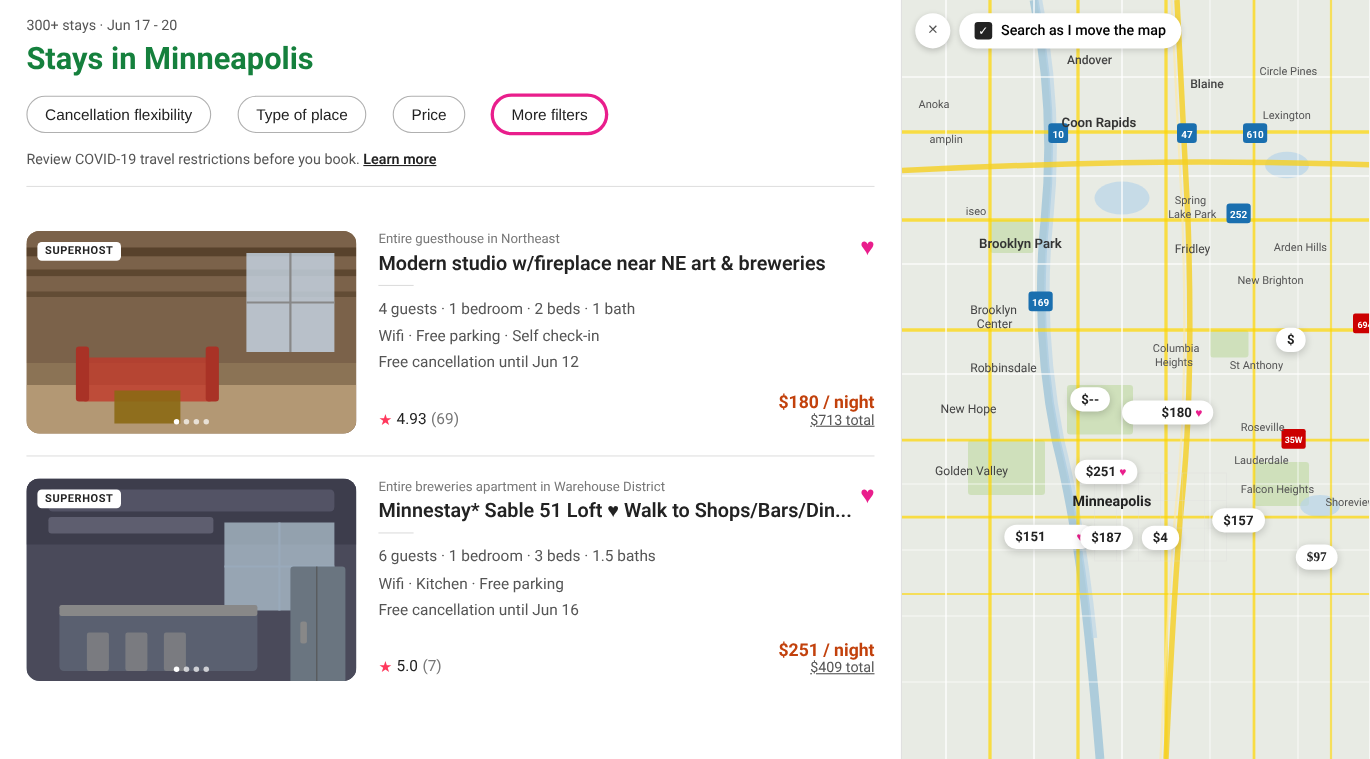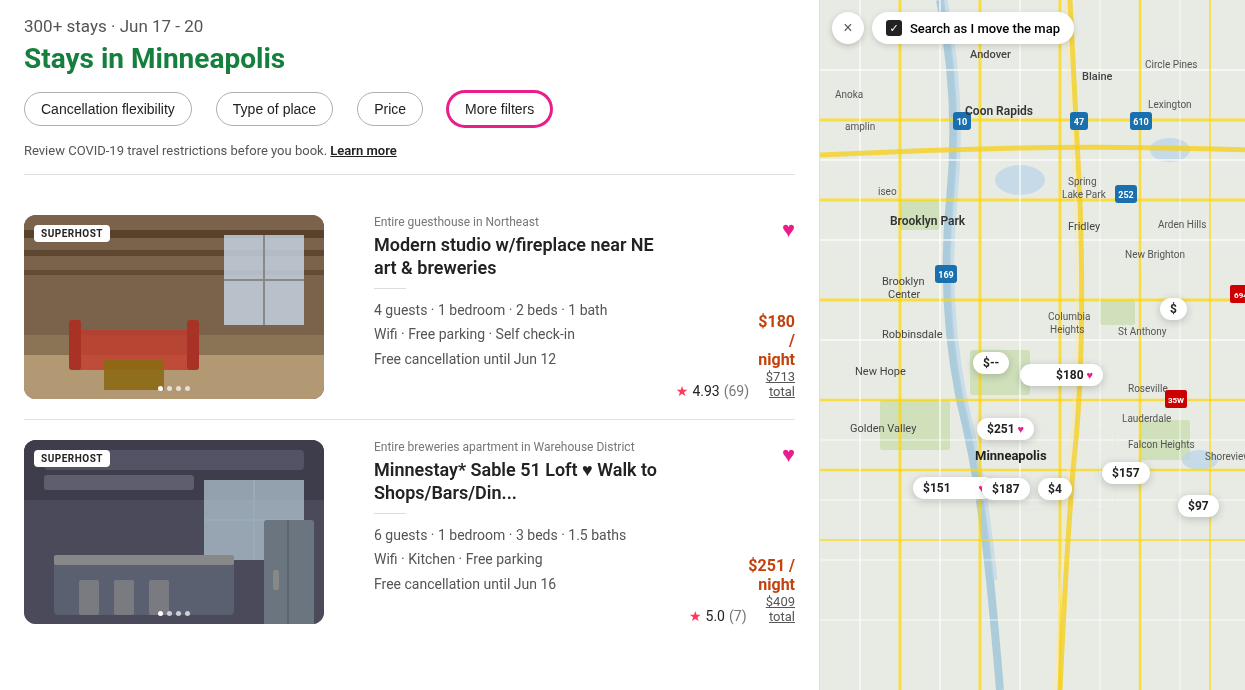--- a/index.html
+++ b/index.html
@@ -1,42 +1,42 @@
 <!DOCTYPE html>
 <html><head>
   <meta charset="utf-8">
   <style>
     * { box-sizing: border-box; margin: 0; padding: 0; }
     body { font-family: -apple-system, BlinkMacSystemFont, 'Segoe UI', Roboto, sans-serif; display: flex; height: 690px; width: 1245px; overflow: hidden; background: #fff; }
 
     
     .left-panel { width: 820px; height: 690px; overflow-y: auto; padding: 16px 24px; border-right: 1px solid #e0e0e0; flex-shrink: 0; }
 
-    .stays-meta { font-size: 17px; color: #555; margin-bottom: 6px; }
+    .stays-meta { font-size: 13px; color: #555; margin-bottom: 6px; }
     .stays-title { font-size: 28px; font-weight: 700; color: #15803d; margin-bottom: 16px; }
 
     .filter-bar { display: flex; gap: 24px; align-items: center; margin-bottom: 16px; flex-wrap: wrap; }
     .filter-btn { border: 1px solid #b0b0b0; background: #fff; border-radius: 24px; padding: 8px 16px; font-size: 14px; cursor: pointer; color: #222; white-space: nowrap; }
     .filter-btn.highlighted { border: 2px solid #e91e8c; color: #222; box-shadow: 0 0 0 1px #e91e8c; }
 
     .covid-notice { font-size: 13px; color: #555; margin-bottom: 20px; padding-bottom: 16px; border-bottom: 1px solid #e0e0e0; }
     .covid-notice a { color: #222; font-weight: 600; text-decoration: underline; cursor: pointer; }
 
     
     .listing-card { display: flex; gap: 20px; padding: 20px 0; border-bottom: 1px solid #e0e0e0; position: relative; }
     .listing-card:last-child { border-bottom: none; }
 
     .listing-image-wrap { position: relative; flex-shrink: 0; width: 300px; height: 184px; border-radius: 12px; overflow: hidden; background: #ccc; }
     .listing-image { width: 100%; height: 100%; object-fit: cover; }
     .superhost-badge { position: absolute; top: 10px; left: 10px; background: #fff; color: #222; font-size: 10px; font-weight: 700; padding: 3px 7px; border-radius: 4px; letter-spacing: 0.5px; }
     .image-dots { position: absolute; bottom: 8px; left: 50%; transform: translateX(-50%); display: flex; gap: 4px; }
     .dot { width: 5px; height: 5px; border-radius: 50%; background: rgba(255,255,255,0.7); }
     .dot.active { background: #fff; }
 
-    .listing-info { flex: 1; display: flex; flex-direction: row; justify-content: flex-start; margin-left: 30px; }
+    .listing-info { flex: 1; display: flex; flex-direction: column; justify-content: flex-start; }
     .listing-type { font-size: 12px; color: #777; margin-bottom: 4px; }
     .listing-title { font-size: 18px; font-weight: 600; color: #222; margin-bottom: 8px; line-height: 1.3; }
     .listing-divider { width: 32px; height: 1px; background: #ddd; margin-bottom: 10px; }
     .listing-details { font-size: 14px; color: #555; line-height: 1.6; }
     .listing-details div { margin-bottom: 2px; }
 
     .listing-footer { display: flex; justify-content: space-between; align-items: flex-end; margin-top: 12px; }
     .listing-rating { display: flex; align-items: center; gap: 4px; font-size: 14px; color: #222; }
     .star-icon { color: #ff385c; font-size: 14px; }
     .rating-count { color: #777; }
@@ -348,21 +348,21 @@
     </div>
     <div class="price-bubble" style="top: 478px; left: 162px;">
       <span>$187</span>
     </div>
     <div class="price-bubble" style="top: 478px; left: 218px;">
       <span>$4</span>
     </div>
     <div class="price-bubble" style="top: 462px; left: 282px;">
       <span>$157</span>
     </div>
-    <div class="price-bubble" style="top: 495px; left: 358px;">
+    <div class="price-bubble" style="top: 495px; left: 358px; font-family: Liberation Serif, serif;">
       <span>$97</span>
     </div>
     <div class="price-bubble" style="top: 298px; left: 340px;">
       <span>$</span>
     </div>
 
     <div class="price-bubble" style="top: 352px; left: 153px;">
       <span>$--</span>
     </div>
   </div>

